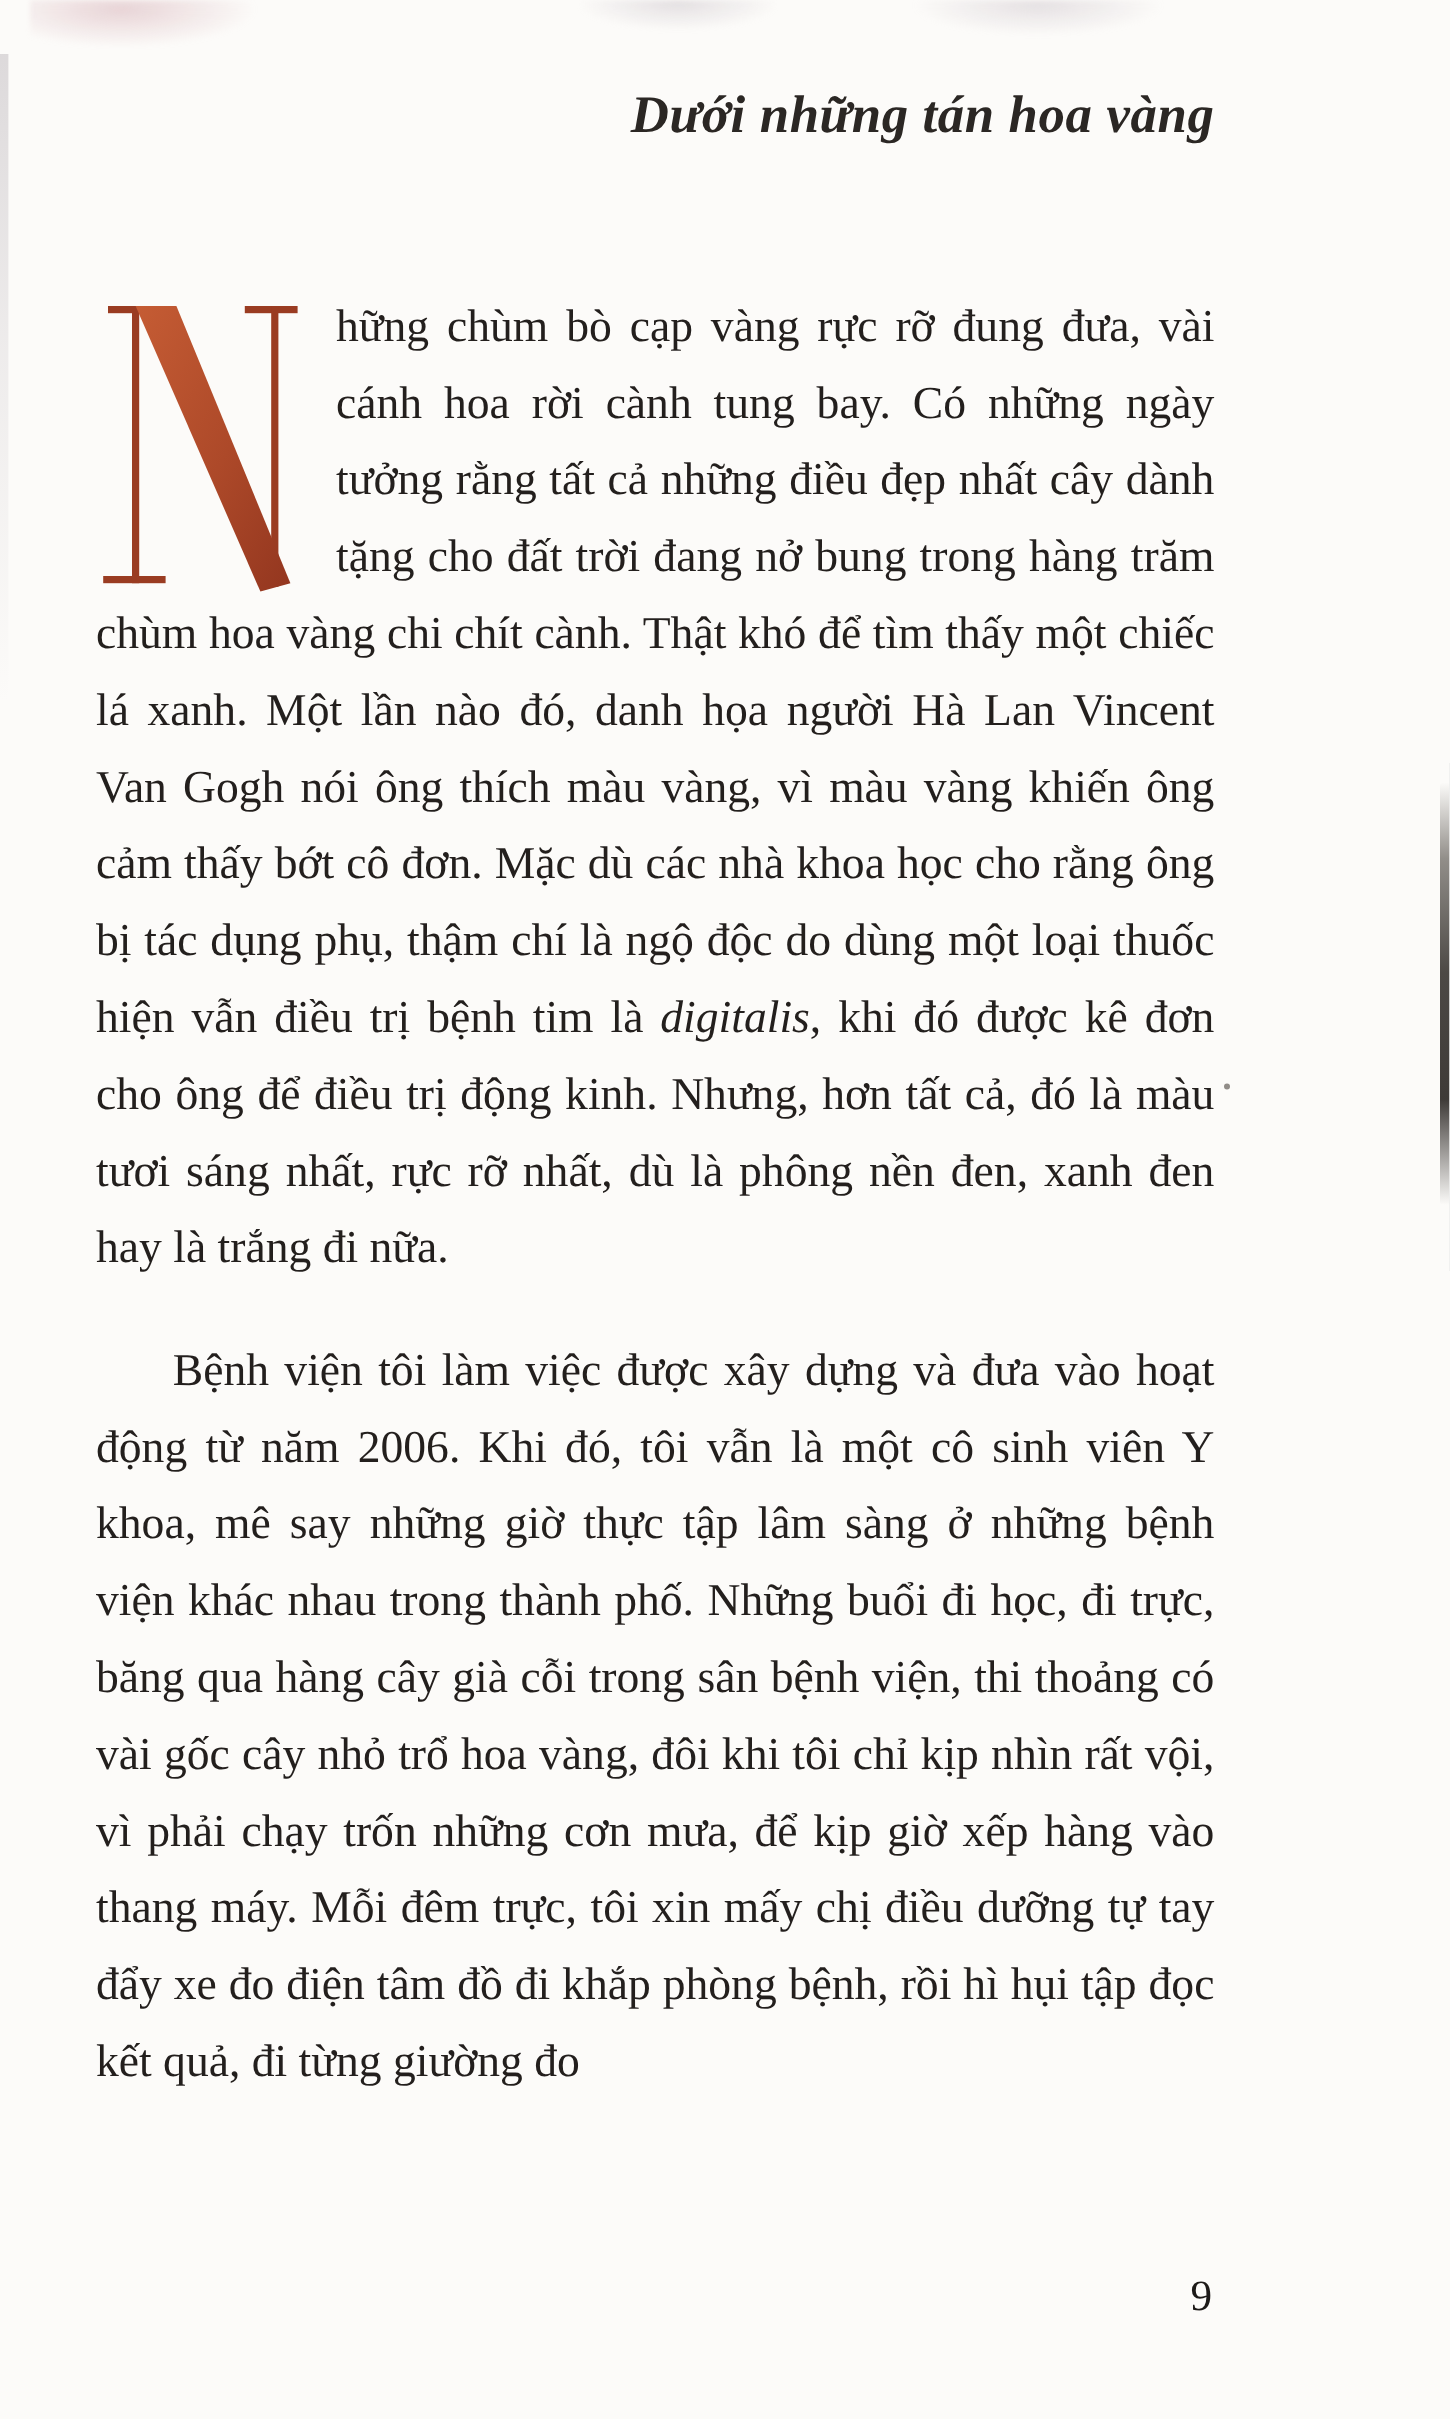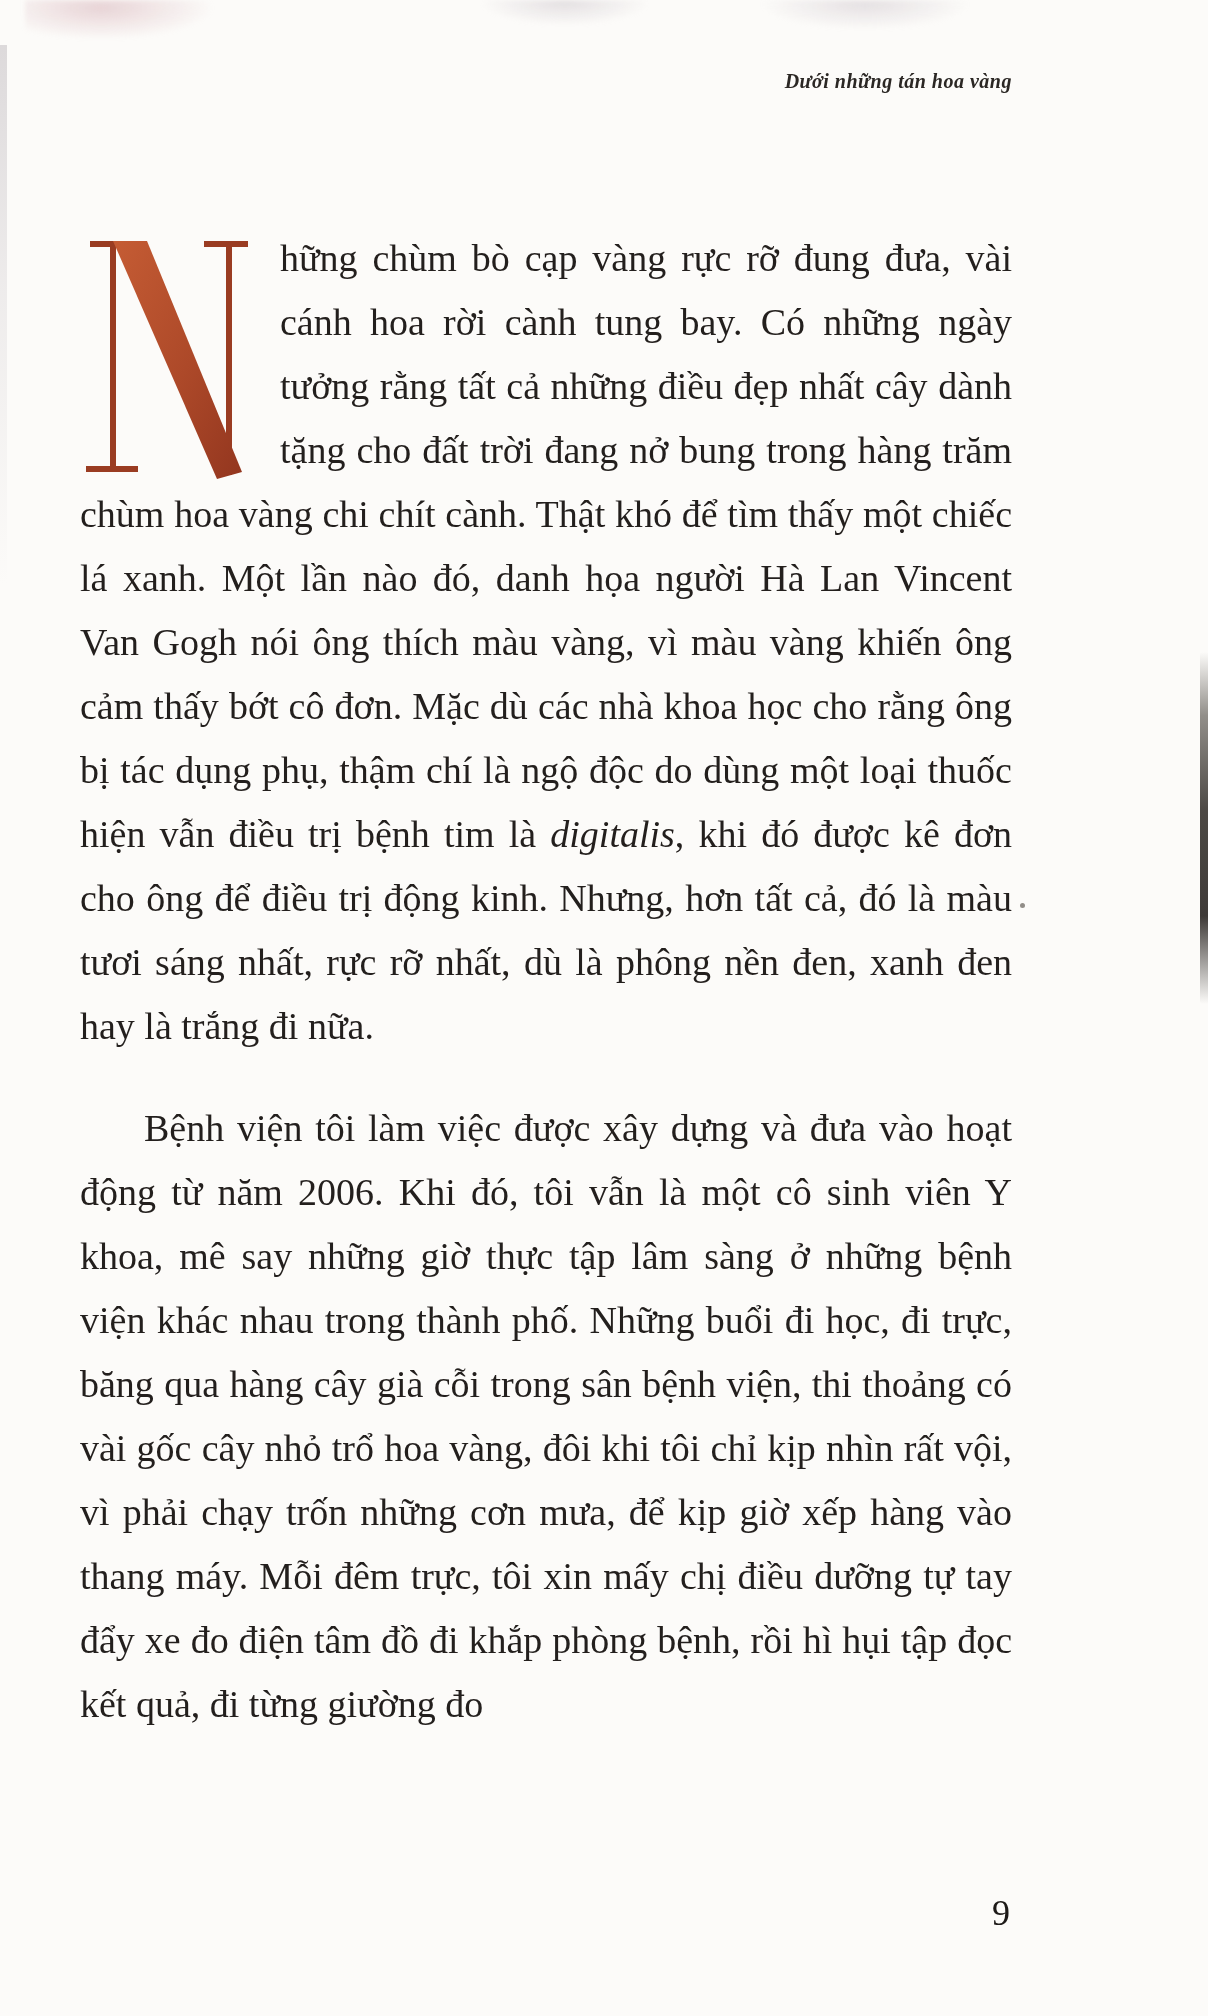--- a/index.html
+++ b/index.html
@@ -14,28 +14,28 @@
     color: #231f1d;
   }
   .running-header {
     position: absolute;
     left: 80px;
     top: 70px;
     width: 932px;
     text-align: right;
     font-style: italic;
     font-weight: bold;
-    font-size: 20px;
+    font-size: 44px;
     letter-spacing: 0.5px;
     color: #2b2724;
   }
   .body-text {
     position: absolute;
     left: 80px;
-    top: 226px;
+    top: 240px;
     width: 932px;
     font-size: 38px;
     line-height: 64px;
     text-align: justify;
     color: #231f1d;
   }
   .paragraph { margin: 0; }
   .paragraph-2 { margin-top: 38px; text-indent: 64px; }
   .dropcap {
     float: left;

